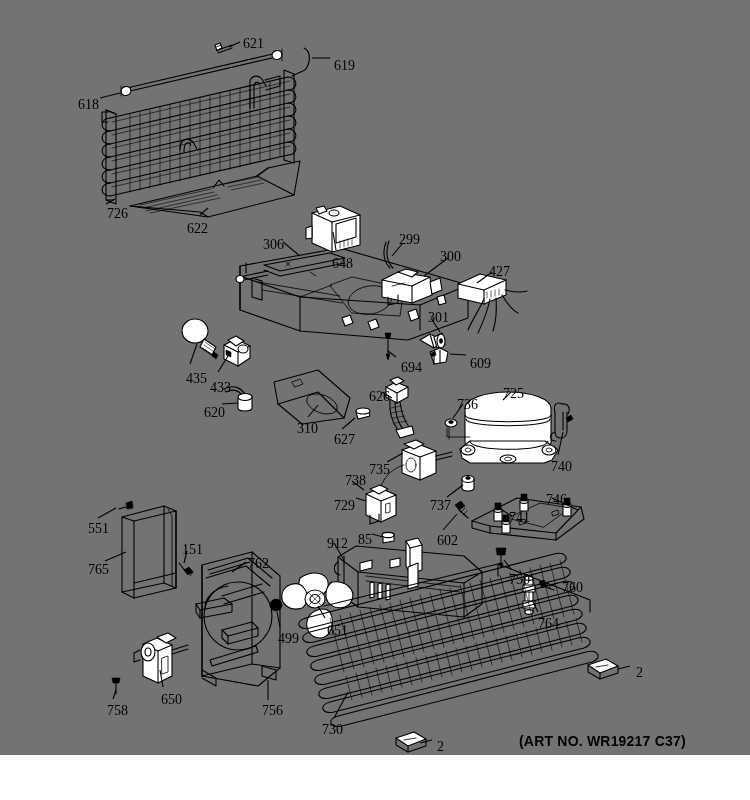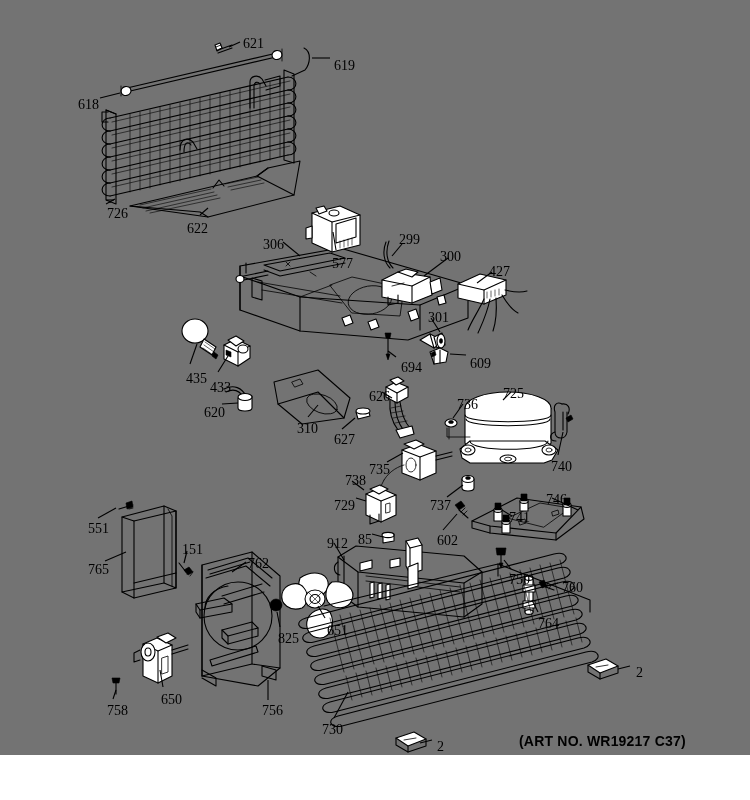--- a/index.html
+++ b/index.html
@@ -616,21 +616,21 @@
   </g>
 
 </svg>
 
 <div class="lbl" style="left:243px;top:37px;">621</div>
 <div class="lbl" style="left:334px;top:59px;">619</div>
 <div class="lbl" style="left:78px;top:98px;">618</div>
 <div class="lbl" style="left:107px;top:207px;font-family:Liberation Serif, serif;">726</div>
 <div class="lbl" style="left:187px;top:222px;">622</div>
 <div class="lbl" style="left:263px;top:238px;">306</div>
-<div class="lbl" style="left:332px;top:257px;">577</div>
+<div class="lbl" style="left:332px;top:257px;">648</div>
 <div class="lbl" style="left:399px;top:233px;">299</div>
 <div class="lbl" style="left:440px;top:250px;">300</div>
 <div class="lbl" style="left:489px;top:265px;">427</div>
 <div class="lbl" style="left:428px;top:311px;">301</div>
 <div class="lbl" style="left:401px;top:361px;">694</div>
 <div class="lbl" style="left:470px;top:357px;">609</div>
 <div class="lbl" style="left:186px;top:372px;">435</div>
 <div class="lbl" style="left:210px;top:381px;">433</div>
 <div class="lbl" style="left:204px;top:406px;">620</div>
 <div class="lbl" style="left:297px;top:422px;">310</div>
@@ -648,21 +648,21 @@
 <div class="lbl" style="left:437px;top:534px;">602</div>
 <div class="lbl" style="left:358px;top:533px;">85</div>
 <div class="lbl" style="left:327px;top:537px;">912</div>
 <div class="lbl" style="left:509px;top:573px;">750</div>
 <div class="lbl" style="left:562px;top:581px;">760</div>
 <div class="lbl" style="left:538px;top:617px;">764</div>
 <div class="lbl" style="left:88px;top:522px;">551</div>
 <div class="lbl" style="left:88px;top:563px;">765</div>
 <div class="lbl" style="left:182px;top:543px;">151</div>
 <div class="lbl" style="left:248px;top:557px;">762</div>
-<div class="lbl" style="left:278px;top:632px;">825</div>
+<div class="lbl" style="left:278px;top:632px;">499</div>
 <div class="lbl" style="left:327px;top:624px;">651</div>
 <div class="lbl" style="left:161px;top:693px;">650</div>
 <div class="lbl" style="left:107px;top:704px;">758</div>
 <div class="lbl" style="left:262px;top:704px;">756</div>
 <div class="lbl" style="left:322px;top:723px;">730</div>
 <div class="lbl" style="left:636px;top:666px;">2</div>
 <div class="lbl" style="left:437px;top:740px;">2</div>
 
 <div class="art" style="left:519px;top:733px;">(ART NO. WR19217 C37)</div>
 

